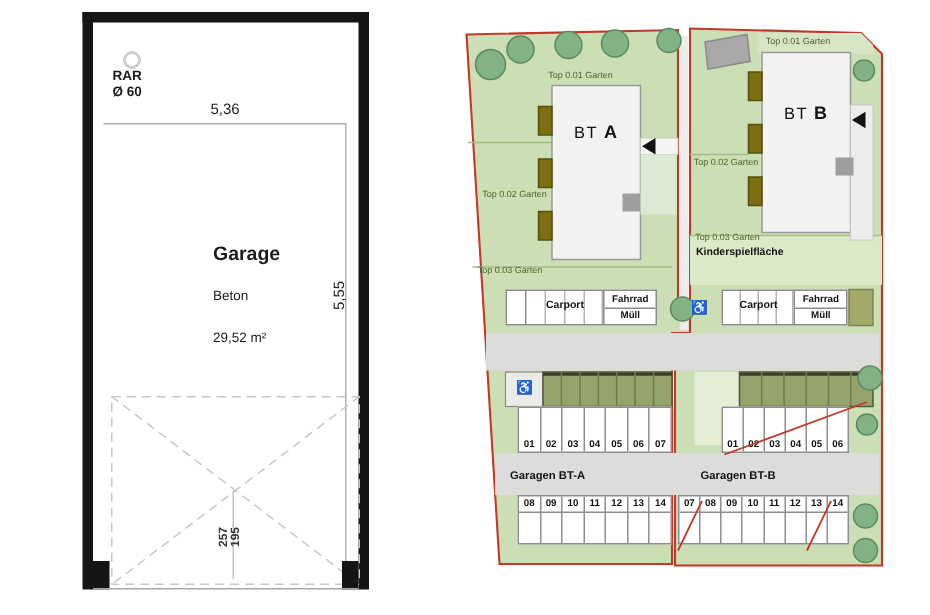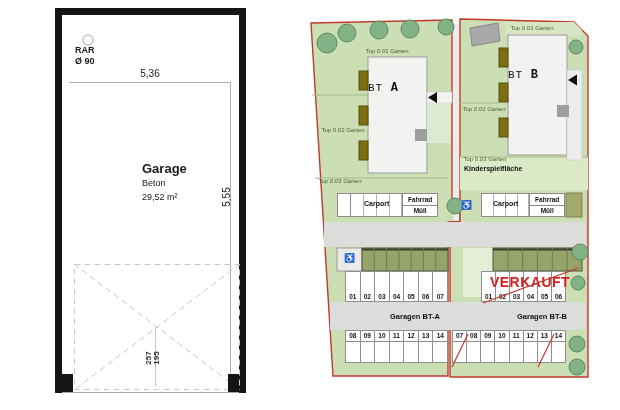--- a/index.html
+++ b/index.html
@@ -11,35 +11,35 @@
   .lplan .abs{position:absolute;}
   .drain-circle{left:20px;top:19px;width:8px;height:8px;border:2px solid #cfcfcf;border-radius:50%;}
   .drain-text{left:13px;top:30px;font-size:9px;font-weight:bold;line-height:11px;}
   .hdim{left:7px;top:67px;width:161px;height:1px;background:#b0b0b0;}
   .vdim{left:168px;top:67px;width:1px;height:304px;background:#b0b0b0;}
   .hdim-label{left:58px;top:53px;width:60px;text-align:center;font-size:10px;color:#222;}
   .vdim-label{left:150px;top:176px;width:30px;height:12px;text-align:center;font-size:10px;color:#222;
               transform:rotate(-90deg);}
   .room-text{left:80px;top:148px;line-height:12px;}
   .room-name{font-size:13px;font-weight:bold;}
-  .room-sub{font-size:9px;margin-top:2px;}
+  .room-sub{font-size:9px;margin-top:16px;}
   .doorswing{left:12px;top:249px;width:166px;height:126px;}
   .centerline{left:93px;top:312px;width:1px;height:59px;background:#c4c4c4;}
   .doordim{width:24px;height:10px;font-size:8px;font-weight:bold;color:#333;text-align:center;
            transform:rotate(-90deg);line-height:10px;}
   .stub{position:absolute;bottom:0;width:11px;height:19px;background:#151515;}
   .bottomline{position:absolute;left:0;right:0;bottom:0;height:1px;background:#a8a8a8;}
   
   .splan{position:absolute;left:300px;top:10px;width:300px;height:380px;}
   .splan svg{position:absolute;left:0;top:0;}
   .lbl{position:absolute;font-size:6px;color:#4c6130;text-align:center;white-space:nowrap;z-index:2;}
   .lbl-dark{color:#111;font-weight:bold;}
-  .bt-label{position:absolute;font-size:11px;color:#111;z-index:2;letter-spacing:1px;font-family:Liberation Mono, monospace;}
+  .bt-label{position:absolute;text-align:center;font-size:11px;color:#111;z-index:2;letter-spacing:1px;}
   .bt-label b{font-size:12px;}
-  .garage-title{position:absolute;text-align:right;font-size:7.5px;font-weight:bold;color:#111;z-index:2;}
+  .garage-title{position:absolute;text-align:left;font-size:7.5px;font-weight:bold;color:#111;z-index:2;}
   .verkauft{position:absolute;left:176px;top:264px;width:108px;text-align:center;z-index:3;
             font-size:14px;font-weight:bold;color:#d5211c;letter-spacing:.5px;}
   .wheel{position:absolute;font-size:9px;color:#444;z-index:2;}
   
   .stallrow{position:absolute;display:flex;background:#fff;border:1px solid #8e8e8e;
             box-sizing:border-box;z-index:1;}
   .stallrow .cell{flex:1;border-right:1px solid #8e8e8e;display:flex;justify-content:center;
                   font-size:6.5px;font-weight:bold;color:#111;}
   .stallrow .cell:last-child{border-right:none;}
   .stallrow.nums-bottom .cell{align-items:flex-end;padding-bottom:1px;}
@@ -62,21 +62,21 @@
 </style>
 </head>
 <body>
 
 <div class="canvas">
 
   <div class="lplan">
     <div class="abs drain-circle"></div>
     <div class="abs drain-text">
       <div>RAR</div>
-      <div>Ø 90</div>
+      <div>Ø 60</div>
     </div>
     <div class="abs hdim"></div>
     <div class="abs hdim-label">5,36</div>
     <div class="abs vdim"></div>
     <div class="abs vdim-label">5,55</div>
     <div class="abs room-text">
       <div class="room-name">Garage</div>
       <div class="room-sub">Beton</div>
       <div class="room-sub">29,52 m²</div>
     </div>
@@ -282,21 +282,20 @@
         <div class="cell">
           <span>04</span>
         </div>
         <div class="cell">
           <span>05</span>
         </div>
         <div class="cell">
           <span>06</span>
         </div>
       </div>
-    <div class="verkauft">VERKAUFT</div>
     <div class="garage-title" style="left:167px;top:302px;width:100px;">Garagen BT-B</div>
     <div class="stallrow nums-top" style="left:152px;top:320px;width:114px;height:33px;">
       <div class="rowline"></div>
 
     <div class="cell">
           <span>07</span>
         </div>
         <div class="cell">
           <span>08</span>
         </div>

